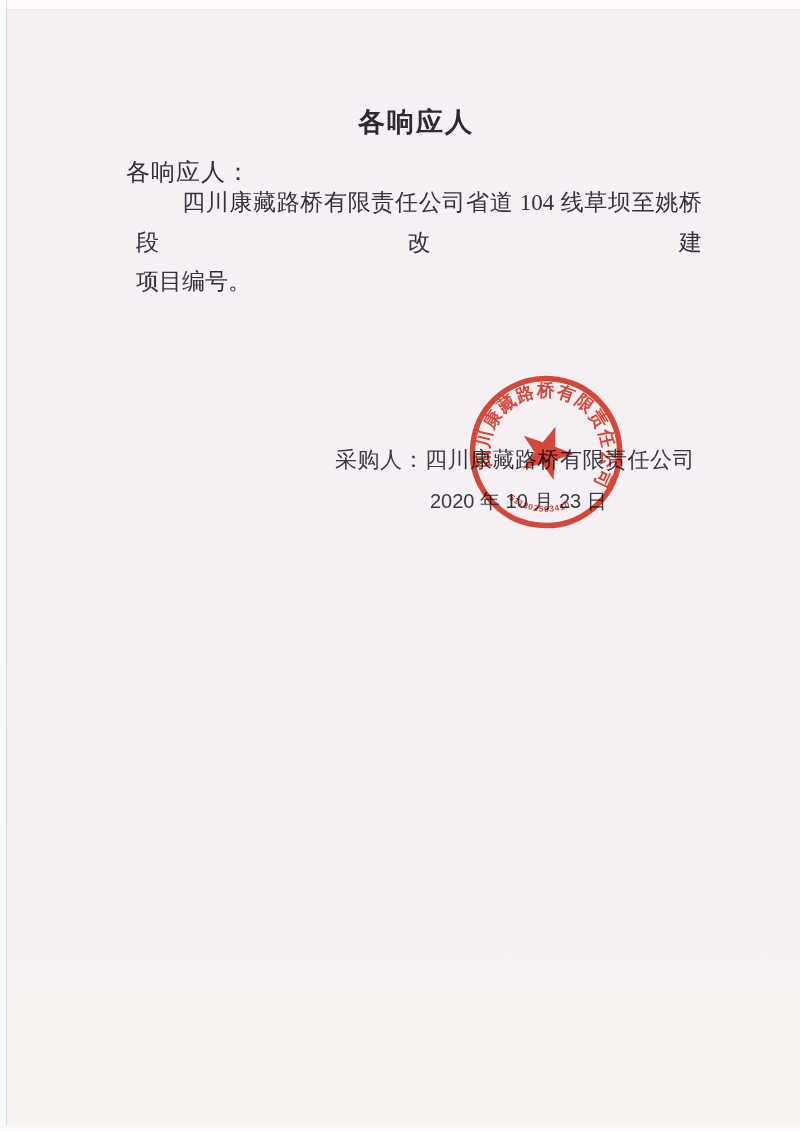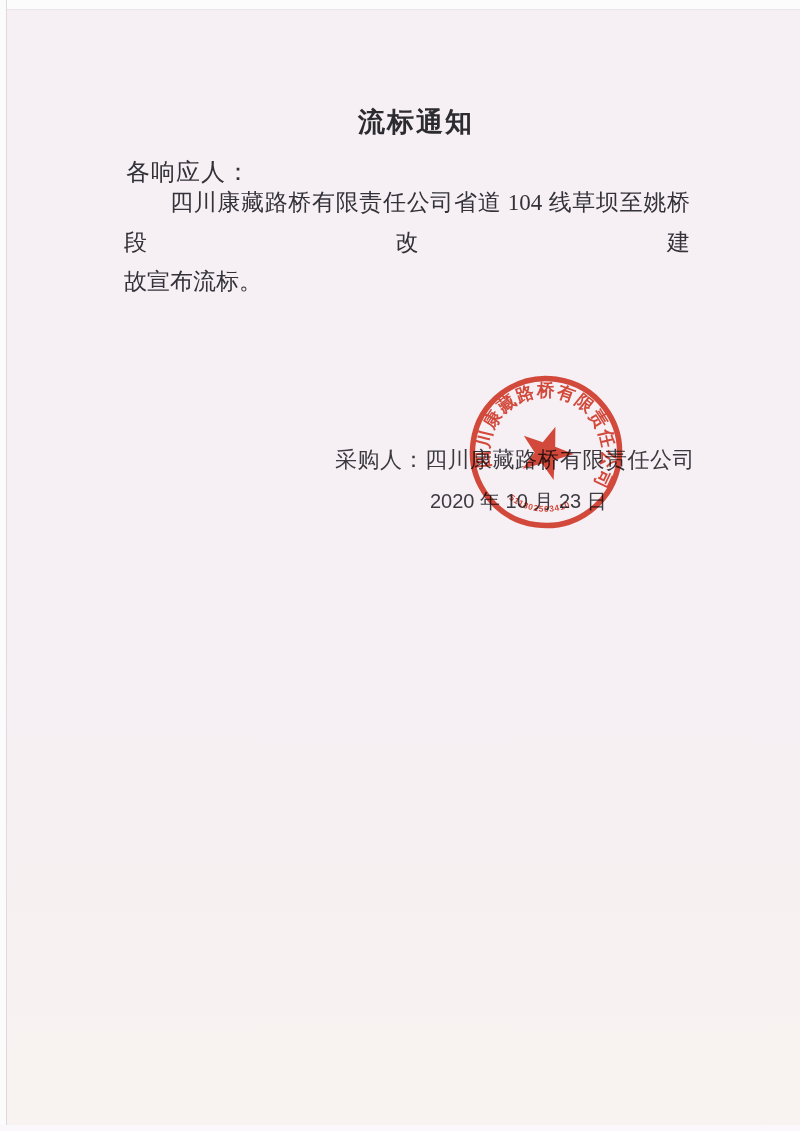--- a/index.html
+++ b/index.html
@@ -28,21 +28,21 @@
     text-align: center;
     font-size: 27px; font-weight: bold; color: #2c2b30;
     letter-spacing: 2px;
     transform: translateX(7px);
   }
   .salutation {
     position: absolute; left: 126px; top: 156px;
     font-size: 24px; color: #333238; letter-spacing: 1px;
   }
   .body-block {
-    position: absolute; left: 124px; top: 183px; width: 566px;
+    position: absolute; left: 136px; top: 183px; width: 566px;
     font-size: 23px; color: #333238; line-height: 39.5px;
   }
   .body-line { text-align: justify; text-align-last: justify; }
   .body-line.first { text-indent: 2em; }
   .body-line.last { text-align: left; text-align-last: left; }
   .purchaser-line {
     position: absolute; top: 445px; right: 105px;
     font-size: 22px; color: #3a393f; letter-spacing: 0.5px;
     white-space: nowrap;
   }
@@ -61,27 +61,27 @@
   }
   .seal svg { width: 100%; height: 100%; display: block; }
 </style>
 </head>
 <body>
 
 <div class="edge-top"></div>
 <div class="edge-left"></div>
 <div class="edge-bottom"></div>
 
-<div class="doc-title">流标通知</div>
+<div class="doc-title">各响应人</div>
 
 <div class="salutation">各响应人：</div>
 
 <div class="body-block">
   <div class="body-line first">四川康藏路桥有限责任公司省道 104 线草坝至姚桥段改建</div>
-  <div class="body-line last">故宣布流标。</div>
+  <div class="body-line last">项目编号。</div>
 </div>
 
 <div class="purchaser-line">采购人：四川康藏路桥有限责任公司</div>
 
 <div class="date-line">2020 年 10 月 23 日</div>
 
 <div class="seal">
   <svg viewBox="0 0 218 218" xmlns="http://www.w3.org/2000/svg">
     <circle cx="109" cy="109" r="73.5" fill="none" stroke="#d8402e" stroke-width="5.5"></circle>
     <polygon fill="#d8402e" transform="rotate(12 109 110)" points="109,82 115.6,100.9 135.6,101.3 119.7,113.5 125.5,132.7 109,121.2 92.5,132.7 98.3,113.5 82.4,101.3 102.4,100.9"></polygon>

